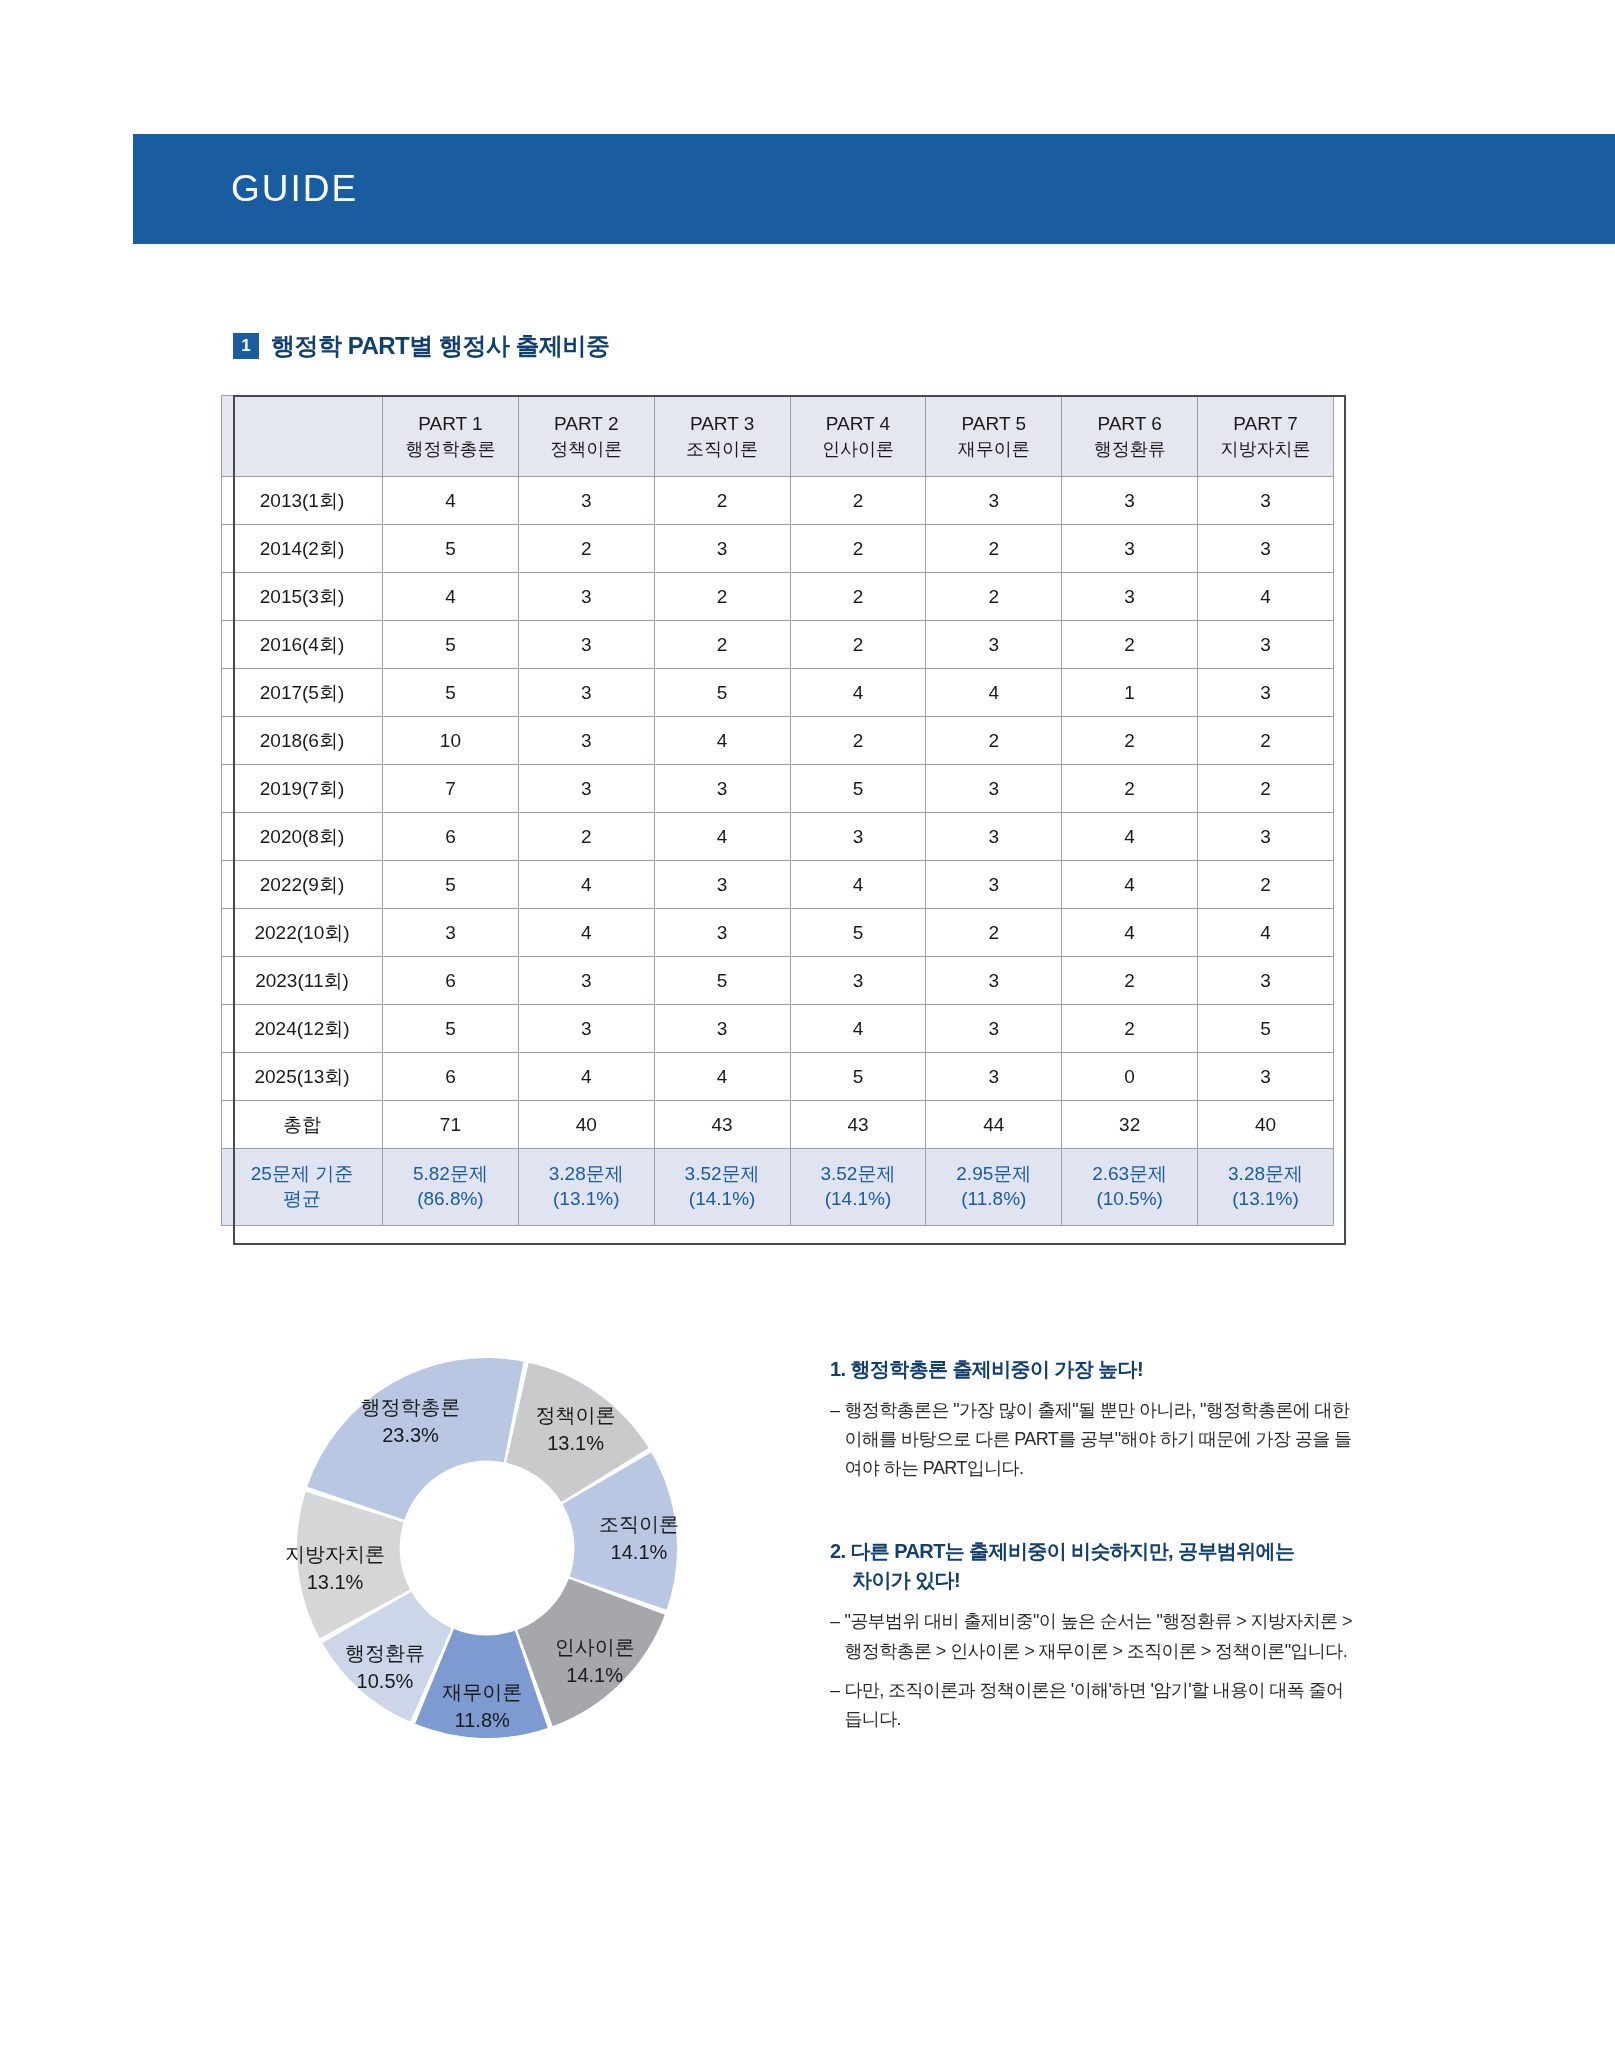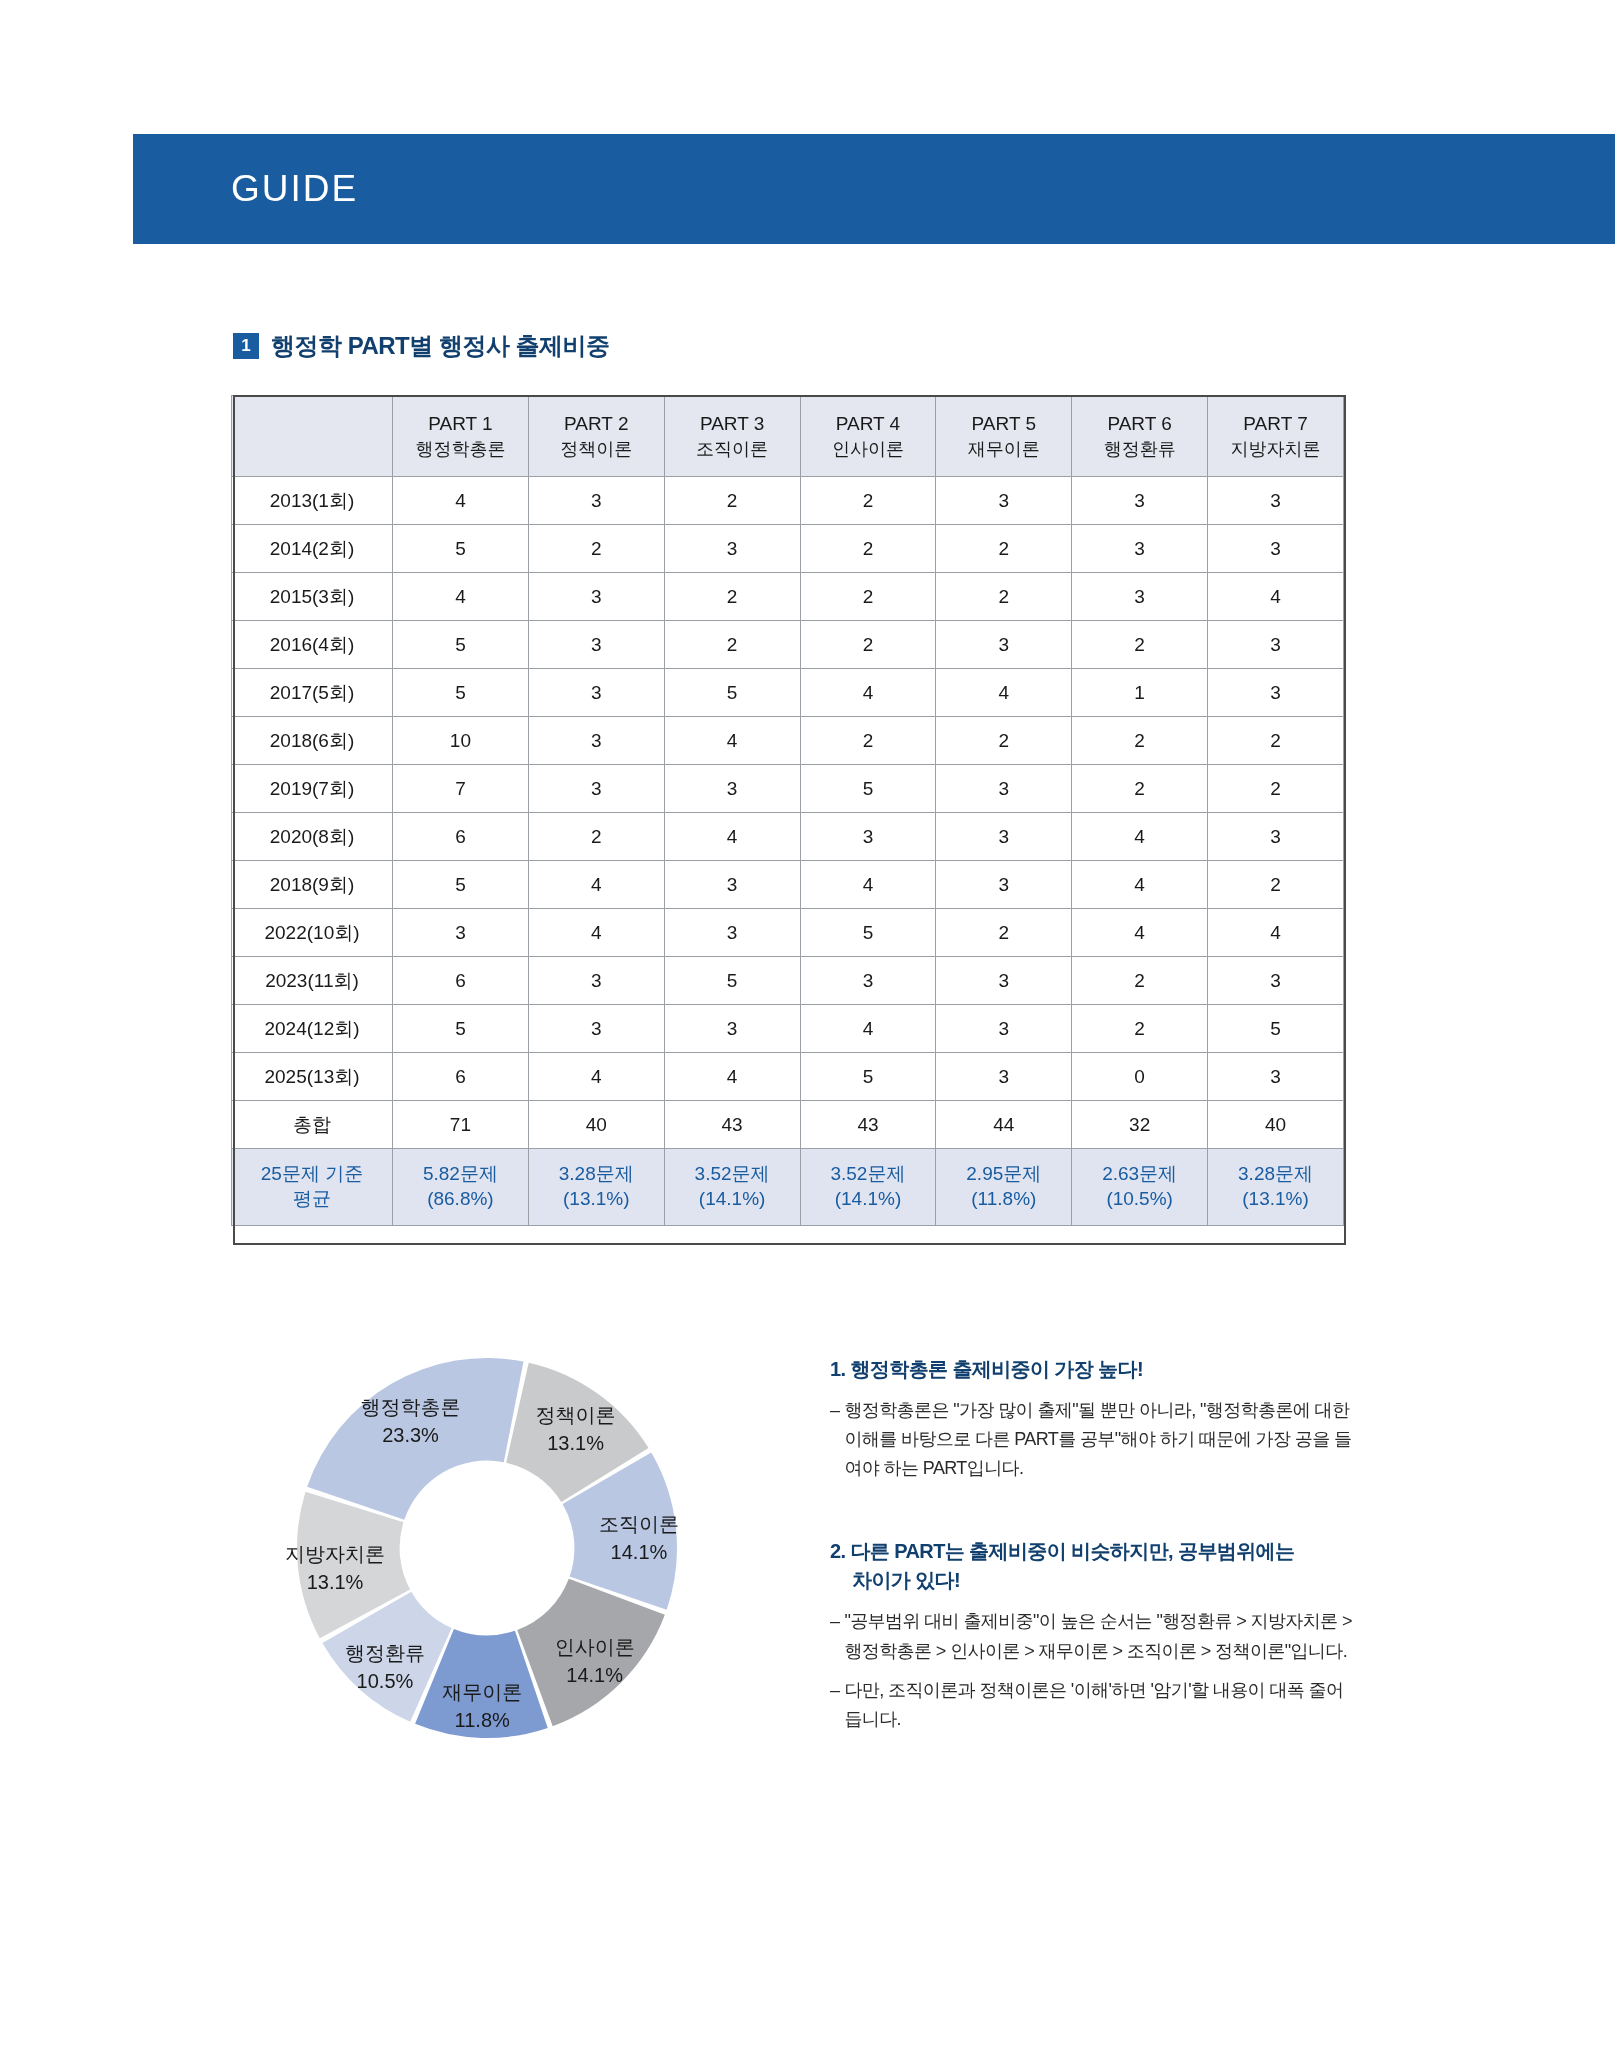--- a/index.html
+++ b/index.html
@@ -58,21 +58,21 @@
   .section-label {
     font-size: 24px;
     font-weight: bold;
     color: #113f6e;
     letter-spacing: -0.5px;
   }
 
   
   .table-wrap {
     position: absolute;
-    left: 231px;
+    left: 221px;
     top: 395px;
     width: 1113px;
   }
   table.data {
     border-collapse: collapse;
     width: 1113px;
     table-layout: fixed;
   }
   table.data td, table.data th {
     border: 1px solid #9aa0a6;
@@ -293,21 +293,21 @@
         <td class="rowlabel">2020(8회)</td>
         <td>6</td>
         <td>2</td>
         <td>4</td>
         <td>3</td>
         <td>3</td>
         <td>4</td>
         <td>3</td>
       </tr>
       <tr>
-        <td class="rowlabel">2018(9회)</td>
+        <td class="rowlabel">2022(9회)</td>
         <td>5</td>
         <td>4</td>
         <td>3</td>
         <td>4</td>
         <td>3</td>
         <td>4</td>
         <td>2</td>
       </tr>
       <tr>
         <td class="rowlabel">2022(10회)</td>

